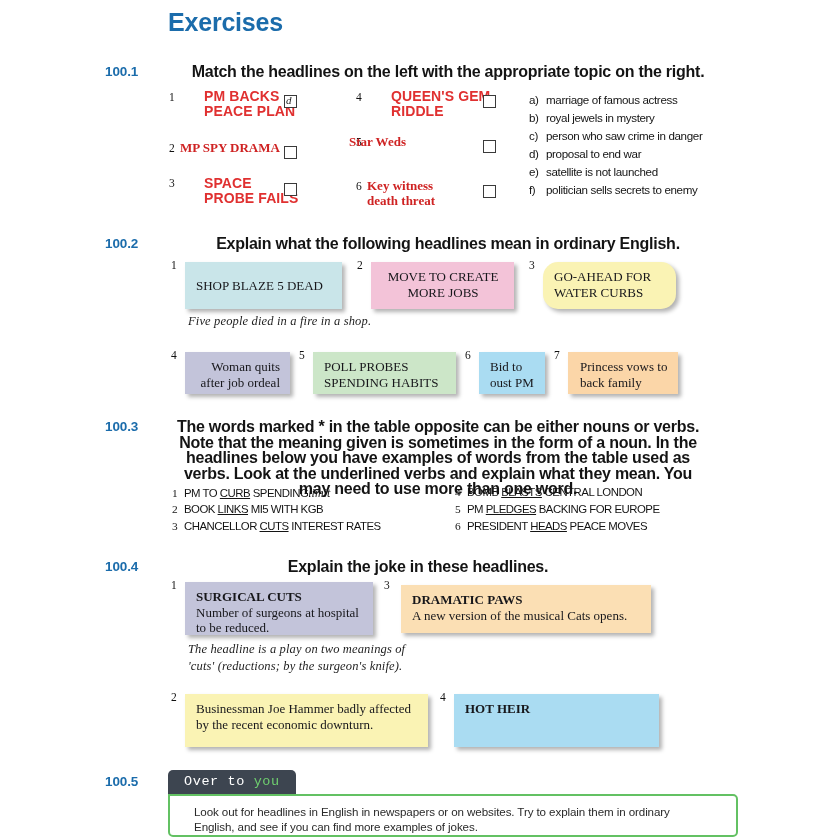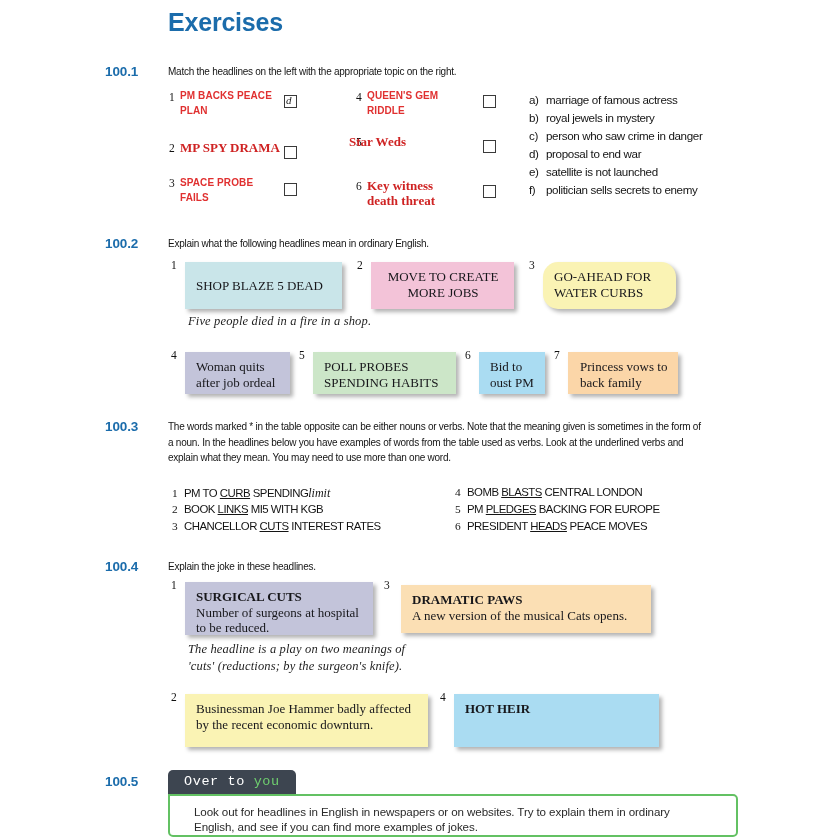--- a/index.html
+++ b/index.html
@@ -32,40 +32,42 @@
     position: absolute;
     left: 105px;
     font-size: 13.5px;
     font-weight: bold;
     color: #1b6cab;
     letter-spacing: -0.1px;
   }
   .ex-instr {
     position: absolute;
     left: 168px;
-    font-size: 10px;
-    font-weight: normal;
+    font-size: 16px;
+    font-weight: bold;
     color: #141414;
     letter-spacing: -0.25px;
     line-height: 15.6px;
+    text-align: center;
   }
   .hl-idx {
     position: absolute;
     font-size: 11.5px;
     color: #111;
     font-family: "Liberation Serif", serif;
   }
   .hl-text-sans {
     position: absolute;
     font-family: "Liberation Sans", sans-serif;
     font-weight: bold;
     color: #e03030;
-    font-size: 10px;
+    font-size: 14px;
     line-height: 14.5px;
     letter-spacing: 0.1px;
+    margin-left: 24px;
   }
   .hl-text-serif {
     position: absolute;
     font-family: "Liberation Serif", serif;
     font-weight: bold;
     color: #cf2323;
     font-size: 13px;
     line-height: 15px;
   }
   .checkbox {
@@ -244,21 +246,21 @@
   </div>
 
 <div class="box-num" style="left:529px; top:259px">3</div>
 <div class="box" style="left:543px; top:262px; width:133px; height:47px; background:#faf3b4;border-radius:15px;">
     <span class="box-body">GO-AHEAD FOR WATER CURBS</span>
   </div>
 
 <div class="hand" style="left:188px; top:313px">Five people died in a fire in a shop.</div>
 
 <div class="box-num" style="left:171px; top:349px">4</div>
-<div class="box" style="left:185px; top:352px; width:105px; height:42px; background:#c3c4da;">
+<div class="box" style="left:185px; top:352px; width:105px; height:42px; background:#c3c4da;text-align:right;">
     <span class="box-body">Woman quits after job ordeal</span>
   </div>
 
 <div class="box-num" style="left:299px; top:349px">5</div>
 <div class="box" style="left:313px; top:352px; width:143px; height:42px; background:#cce6c8;">
     <span class="box-body">POLL PROBES SPENDING HABITS</span>
   </div>
 
 <div class="box-num" style="left:465px; top:349px">6</div>
 <div class="box" style="left:479px; top:352px; width:66px; height:42px; background:#aadcf2;">

